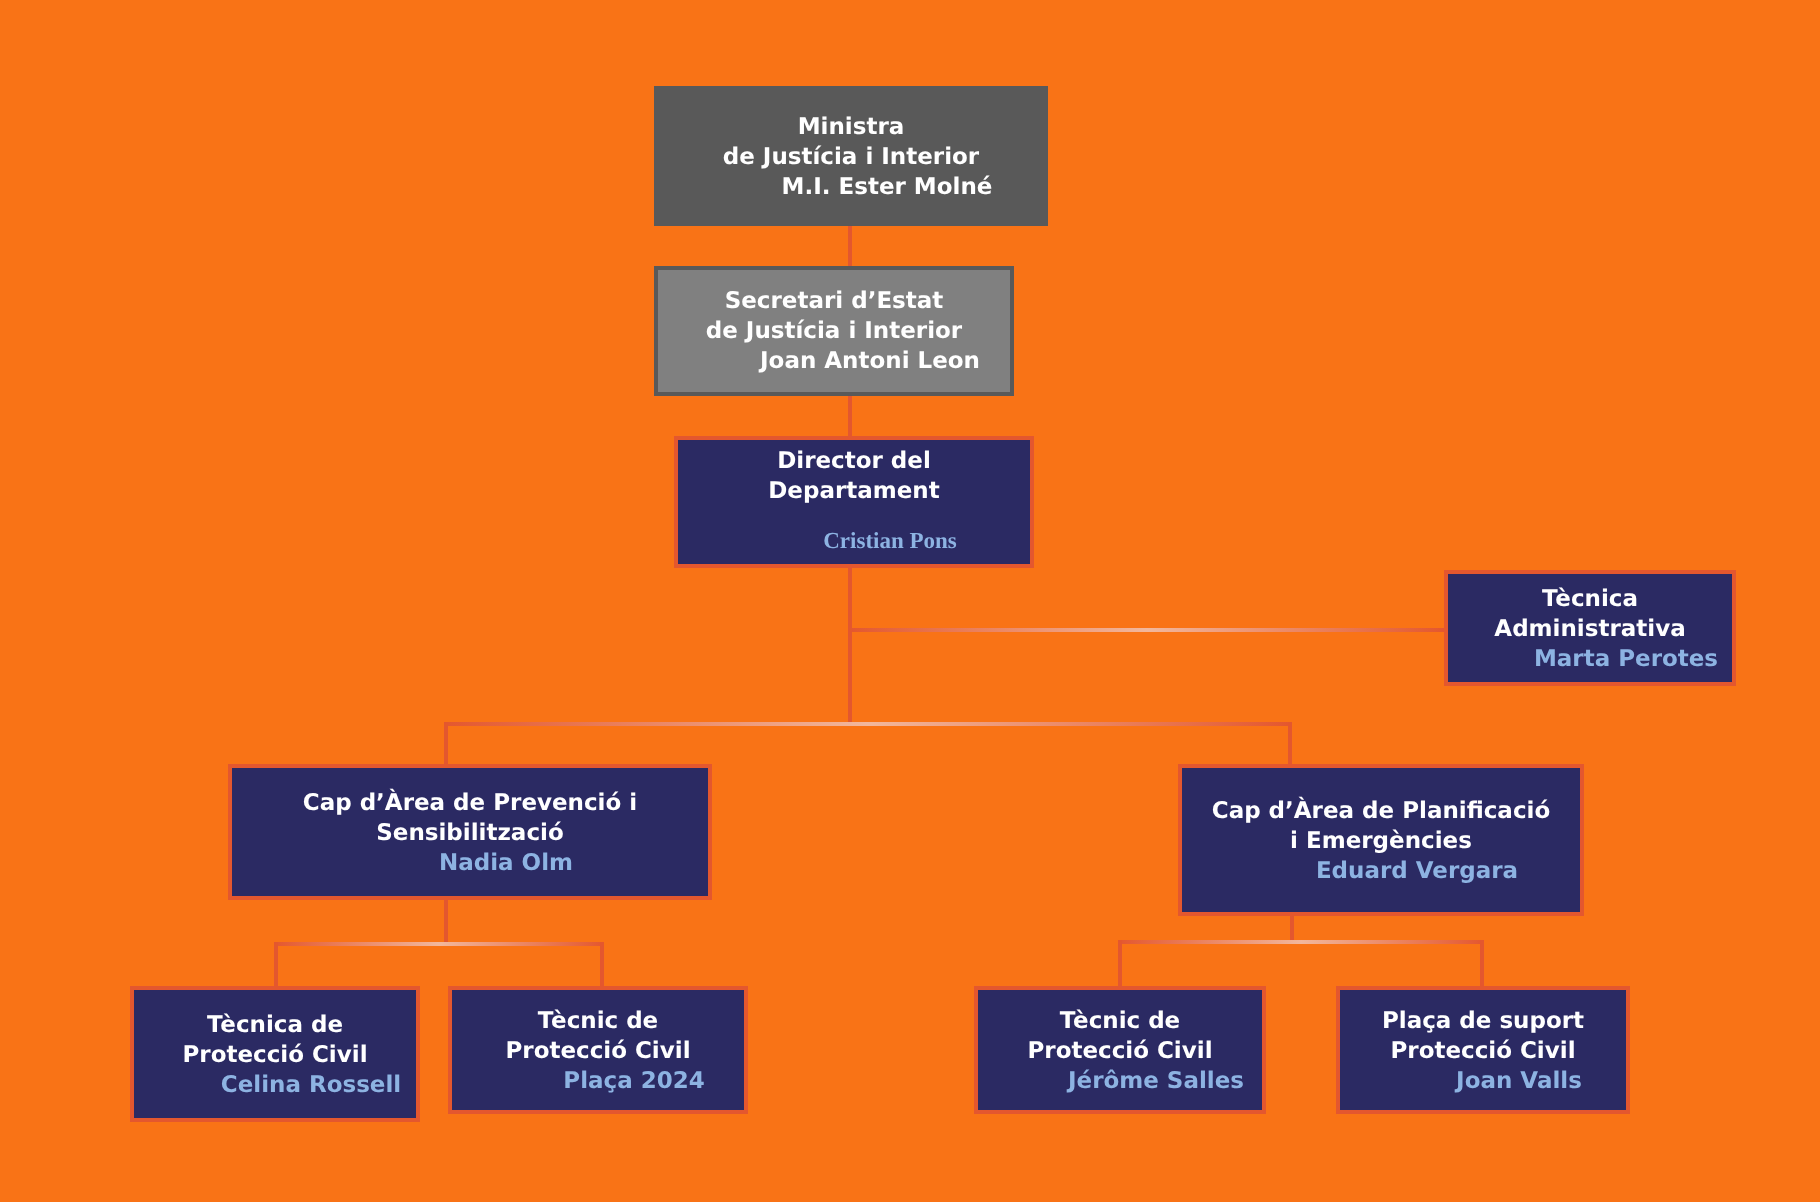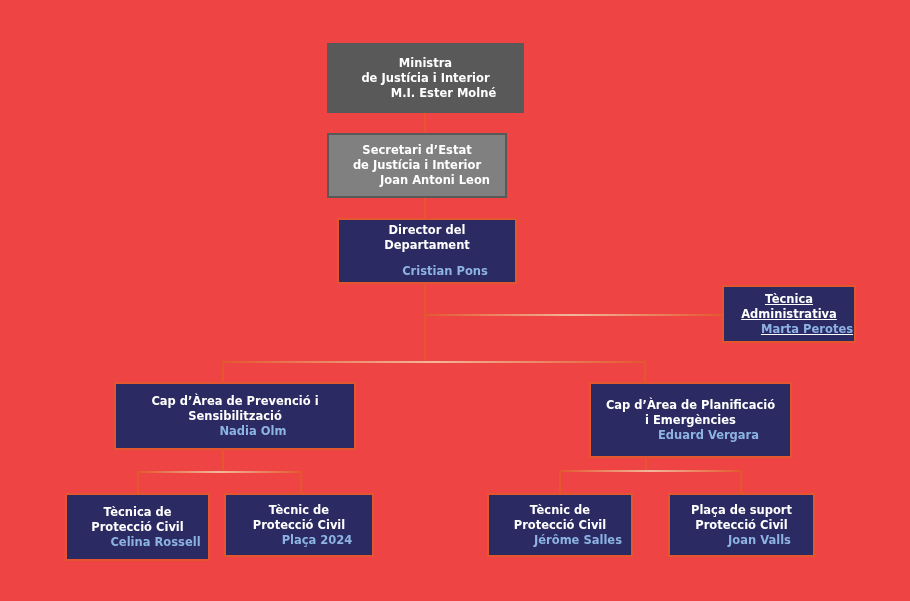--- a/index.html
+++ b/index.html
@@ -1,43 +1,43 @@
 <!DOCTYPE html>
 <html style="--level1-fill: #595959; --level2-fill: #808080; --level2-border: #595959; --navy-fill: #2b2a63; --accent: #e4572e; --connector: #e4572e; --role-text: #ffffff; --person-text: #8db3e2;"><head>
 <meta charset="utf-8">
 <style>
   html,body{margin:0;padding:0;background:#fff;}
   .canvas{
-    position:relative;width:910px;height:601px;background:#ef4444;overflow:hidden;
+    position:relative;width:910px;height:601px;background:#f97316;overflow:hidden;
     font-family:"DejaVu Sans",sans-serif;
   }
   .node{
     position:absolute;box-sizing:border-box;
     display:flex;flex-direction:column;justify-content:center;align-items:center;
     text-align:center;font-weight:bold;font-size:11.5px;line-height:15px;
   }
   .node span{display:block;white-space:nowrap;}
   .lvl1{background:var(--level1-fill,#595959);color:var(--role-text,#fff);}
   .lvl2{background:var(--level2-fill,#808080);color:var(--role-text,#fff);
         border:2px solid var(--level2-border,#595959);}
   .navy{background:var(--navy-fill,#2b2a63);color:var(--role-text,#fff);
         border:2px solid var(--accent,#e4572e);}
   .person{color:var(--person-text,#8db3e2);padding-left:36px;}
   .lvl1 .person,.lvl2 .person{color:var(--role-text,#fff);}
-  .gap{margin-top:11px;}
+  .gap{margin-top:11px;font-family:Liberation Serif, serif;}
 
   .vline{position:absolute;width:2px;background:var(--connector,#e4572e);}
   .hline{position:absolute;height:2px;
          background:linear-gradient(90deg,var(--connector,#e4572e) 0%,#f2b79c 50%,var(--connector,#e4572e) 100%);}
 
   
   #n-ministra{left:327px;top:43px;width:197px;height:70px;}
   #n-secretari{left:327px;top:133px;width:180px;height:65px;}
   #n-director{left:337px;top:218px;width:180px;height:66px;}
-  #n-tecnica-adm{left:722px;top:285px;width:134px;height:58px;text-decoration:underline;}
+  #n-tecnica-adm{left:722px;top:285px;width:146px;height:58px;}
   #n-cap-prevencio{left:114px;top:382px;width:242px;height:68px;}
   #n-cap-planificacio{left:545px;top:382px;width:203px;height:76px;margin-left:44px;}
   #n-tecnica-pc{left:65px;top:493px;width:145px;height:68px;}
   #n-tecnic-pc-placa{left:224px;top:493px;width:150px;height:64px;}
   #n-tecnic-pc{left:487px;top:493px;width:146px;height:64px;}
   #n-tecnic-suport{left:668px;top:493px;width:147px;height:64px;}
 
   
   #c1{left:424px;top:113px;height:20px;}
   #c2{left:424px;top:198px;height:20px;}

